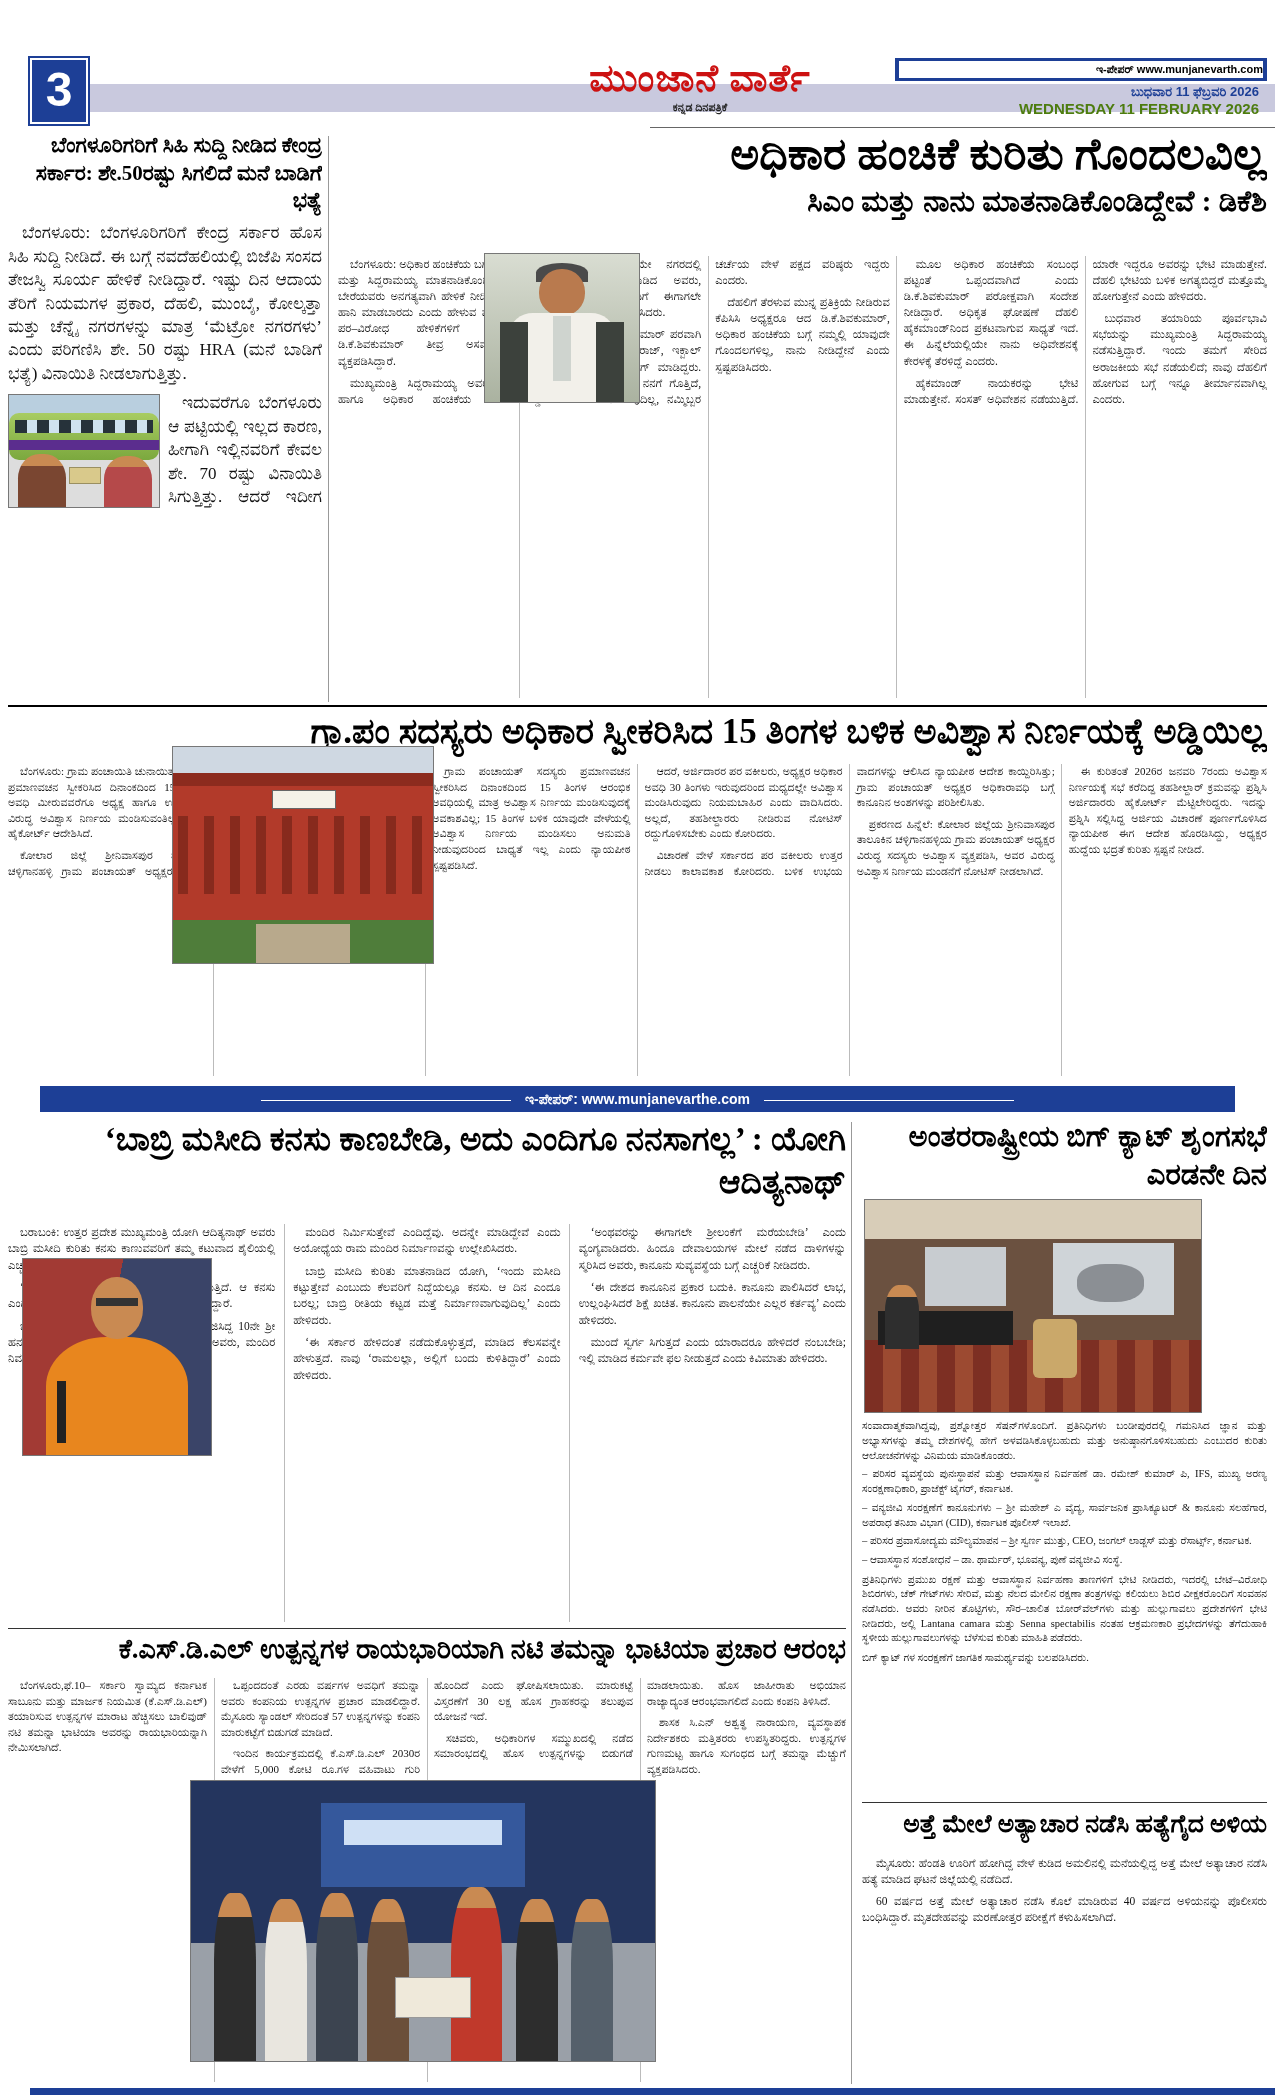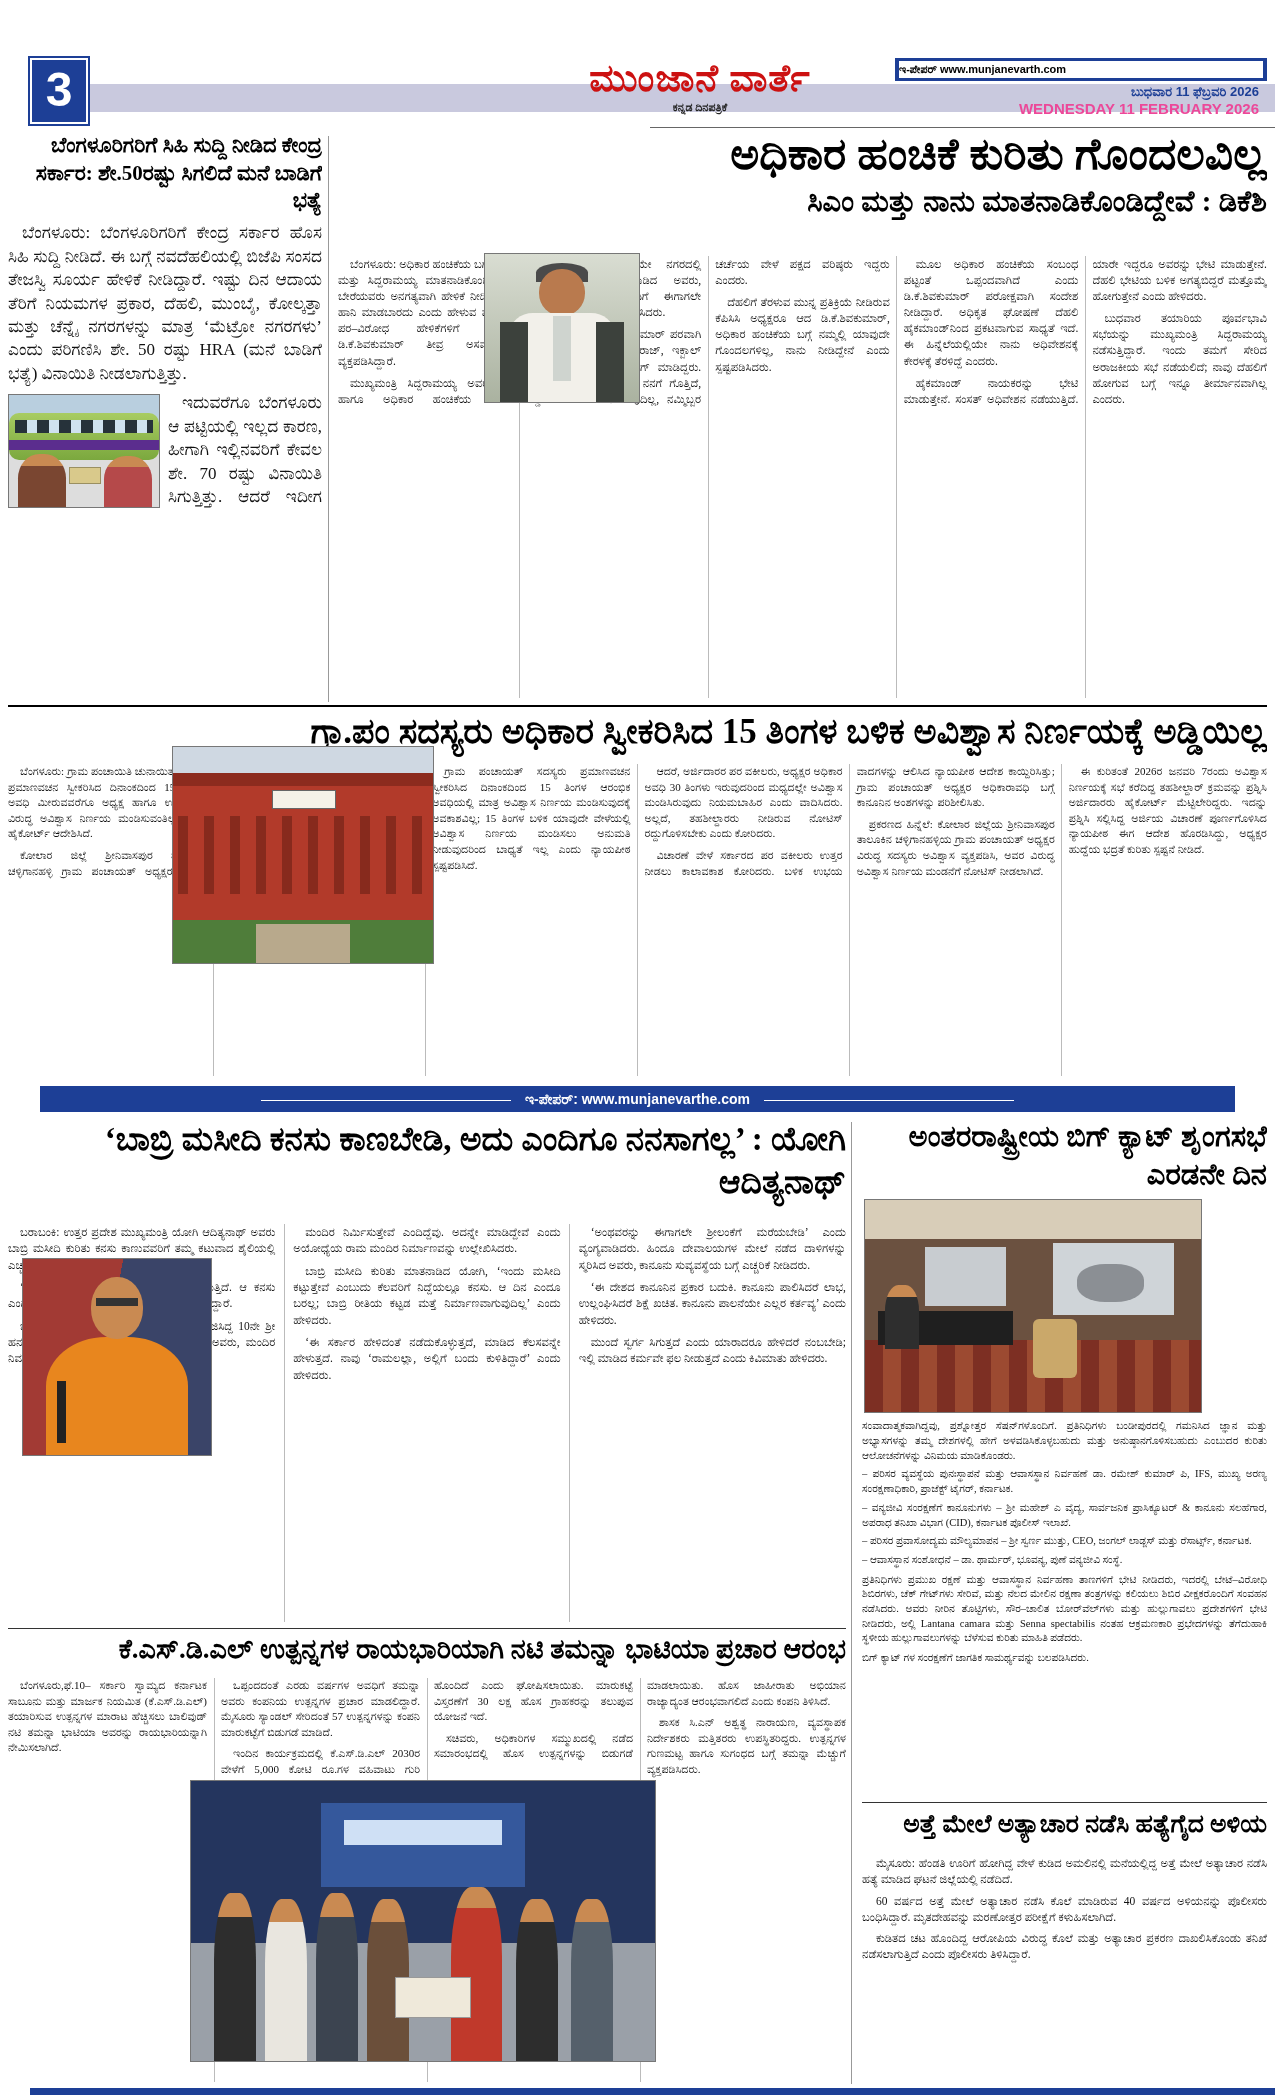--- a/index.html
+++ b/index.html
@@ -9,23 +9,23 @@
   
   .mh-band{position:absolute;left:42px;top:84px;width:1233px;height:28px;background:#c9c9de}
   .pageno{position:absolute;left:30px;top:58px;width:54px;height:62px;background:#1d3f96;color:#fff;
           font-family:"Liberation Sans",sans-serif;font-size:48px;font-weight:bold;text-align:center;
           line-height:60px;border:2px solid #fff;box-shadow:0 0 0 2px #1d3f96}
   .title-wrap{position:absolute;left:500px;top:58px;width:400px;text-align:center}
   .np-title{font-size:38px;font-weight:bold;color:#cc1111;letter-spacing:1px;line-height:1.1}
   .np-sub{font-size:11px;margin-top:1px;font-weight:bold;color:#222}
   .mh-right{position:absolute;right:8px;top:58px;width:372px;font-family:"Liberation Sans",sans-serif}
   .mh-r1{background:#1d3f96;padding:3px 4px}
-  .epaper{display:block;background:#fff;font-size:11px;font-weight:bold;text-align:left;padding:2px 0;color:#000}
+  .epaper{display:block;background:#fff;font-size:11px;font-weight:bold;text-align:right;padding:2px 0;color:#000}
   .date-kn{font-size:13px;font-weight:bold;color:#1d3f96;text-align:right;padding:3px 8px 0}
-  .date-en{font-size:15px;font-weight:bold;color:#ec4899;text-align:right;padding:0 8px}
+  .date-en{font-size:15px;font-weight:bold;color:#4d7c0f;text-align:right;padding:0 8px}
   .mh-rule{position:absolute;left:650px;top:127px;width:625px;height:1px;background:#666}
 
   
   .art{position:absolute;overflow:hidden}
   .headline{font-weight:bold;text-align:right;color:#000;font-family:"Liberation Serif",serif}
   .btxt{font-size:17px;line-height:1.38;text-align:justify}
   .btxt p{margin:0 0 6px 0;text-indent:14px}
   .vrule{position:absolute;width:1px;background:#999}
   .hrule{position:absolute;background:#000}
 
@@ -256,18 +256,17 @@
     </span>
   </section>
 
   <div class="hrule" style="left:862px;top:1802px;width:405px;height:1px;background:#333"></div>
 
   <section class="art" id="art-aliya">
     <div class="headline aliya-head">ಅತ್ತೆ ಮೇಲೆ ಅತ್ಯಾಚಾರ ನಡೆಸಿ ಹತ್ಯೆಗೈದ ಅಳಿಯ</div>
     <div class="btxt">
       <p>ಮೈಸೂರು: ಹೆಂಡತಿ ಊರಿಗೆ ಹೋಗಿದ್ದ ವೇಳೆ ಕುಡಿದ ಅಮಲಿನಲ್ಲಿ ಮನೆಯಲ್ಲಿದ್ದ ಅತ್ತೆ ಮೇಲೆ ಅತ್ಯಾಚಾರ ನಡೆಸಿ ಹತ್ಯೆ ಮಾಡಿದ ಘಟನೆ ಜಿಲ್ಲೆಯಲ್ಲಿ ನಡೆದಿದೆ.</p>
       <p>60 ವರ್ಷದ ಅತ್ತೆ ಮೇಲೆ ಅತ್ಯಾಚಾರ ನಡೆಸಿ ಕೊಲೆ ಮಾಡಿರುವ 40 ವರ್ಷದ ಅಳಿಯನನ್ನು ಪೊಲೀಸರು ಬಂಧಿಸಿದ್ದಾರೆ. ಮೃತದೇಹವನ್ನು ಮರಣೋತ್ತರ ಪರೀಕ್ಷೆಗೆ ಕಳುಹಿಸಲಾಗಿದೆ.</p>
-      <p>ಕುಡಿತದ ಚಟ ಹೊಂದಿದ್ದ ಆರೋಪಿಯ ವಿರುದ್ಧ ಕೊಲೆ ಮತ್ತು ಅತ್ಯಾಚಾರ ಪ್ರಕರಣ ದಾಖಲಿಸಿಕೊಂಡು ತನಿಖೆ ನಡೆಸಲಾಗುತ್ತಿದೆ ಎಂದು ಪೊಲೀಸರು ತಿಳಿಸಿದ್ದಾರೆ.</p>
     </div>
   </section>
 
   <div class="bottom-bar"></div>
 </div>
 
 </body></html>

